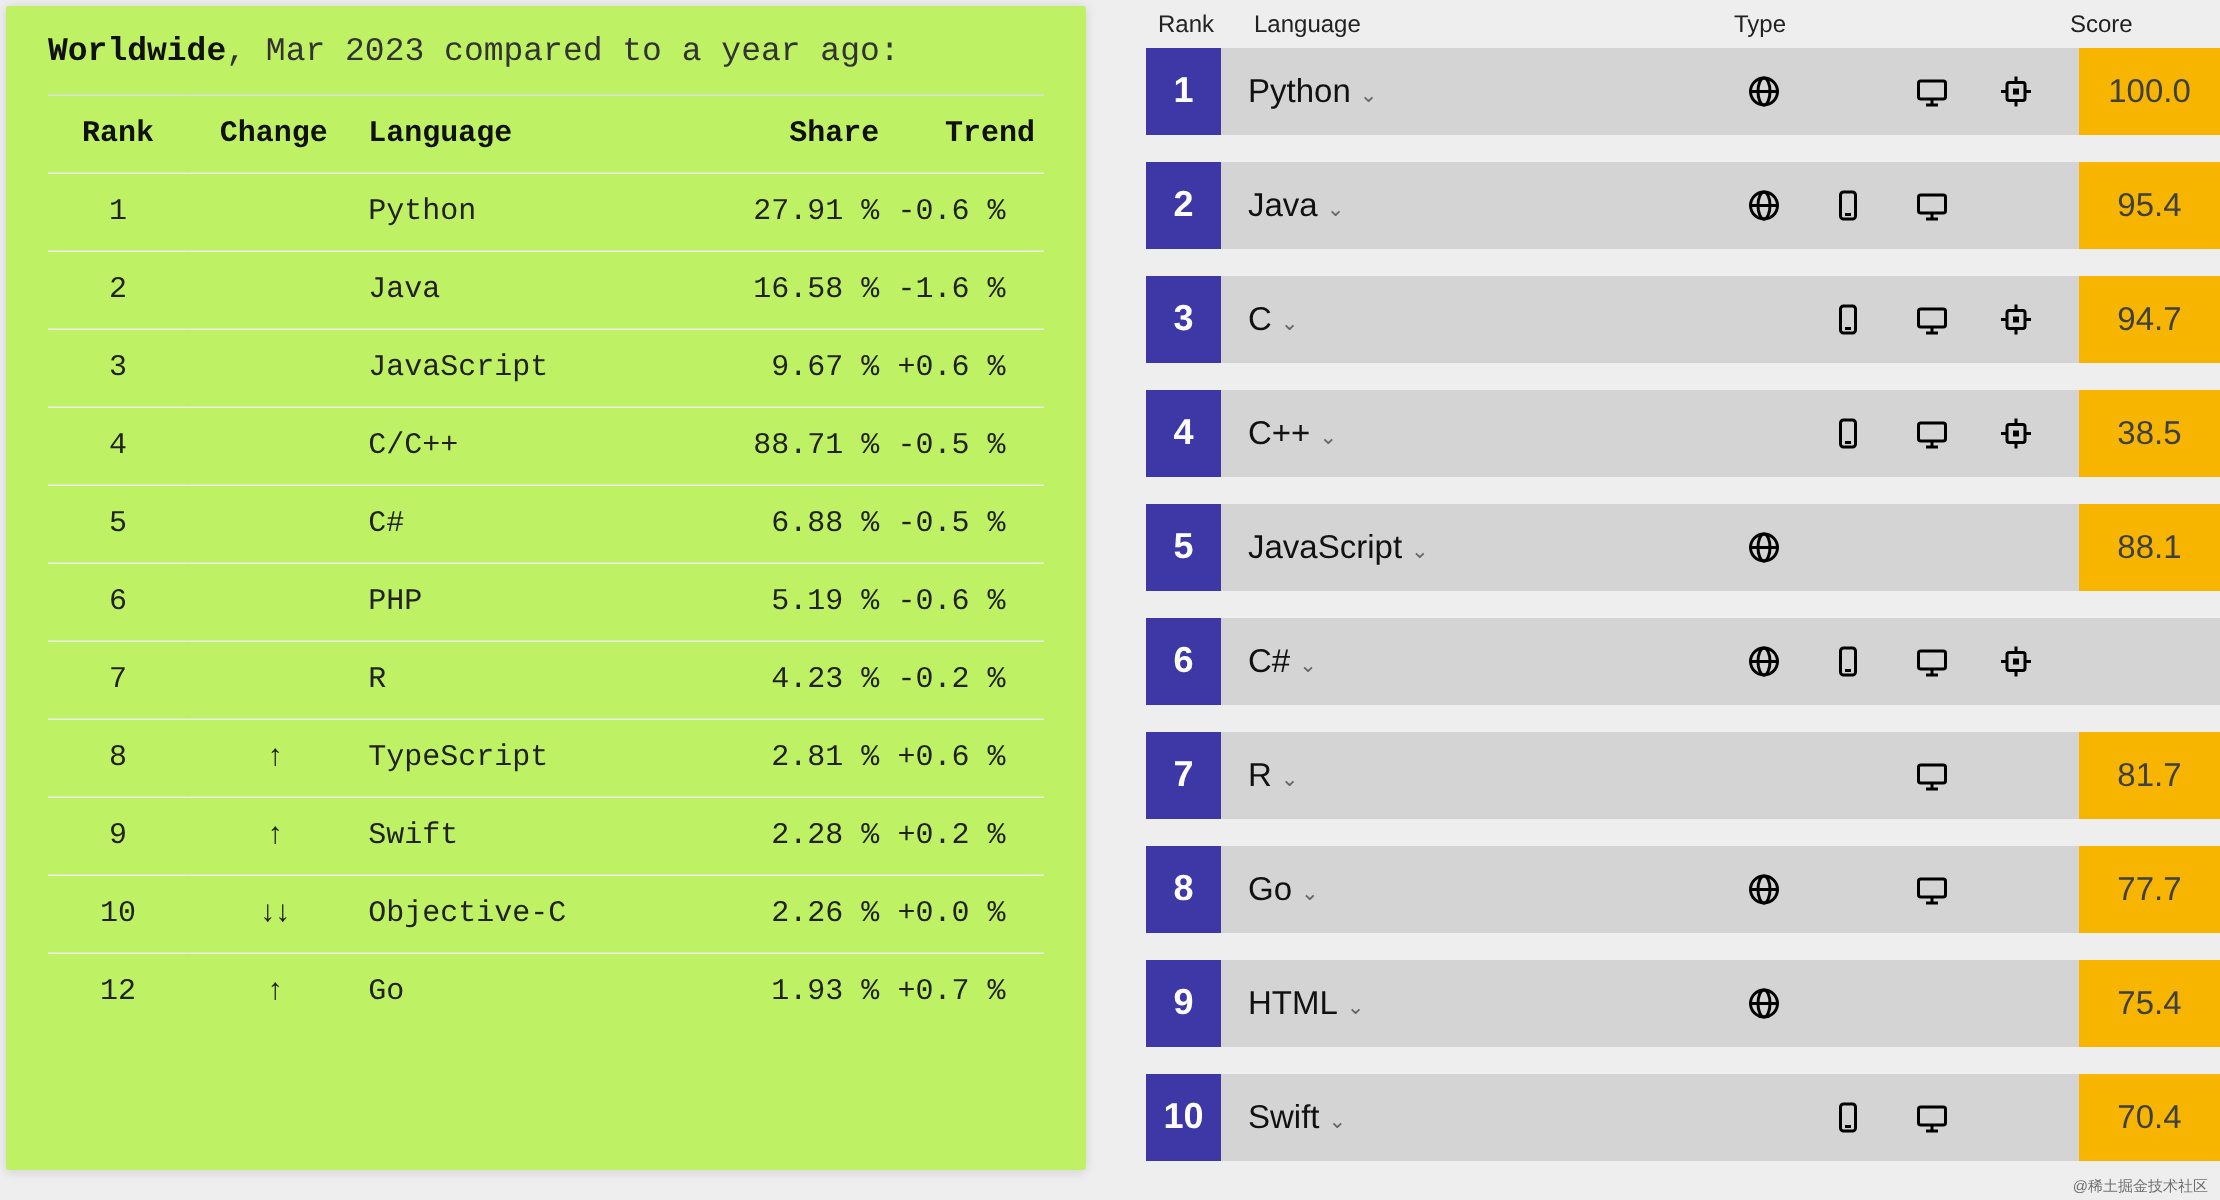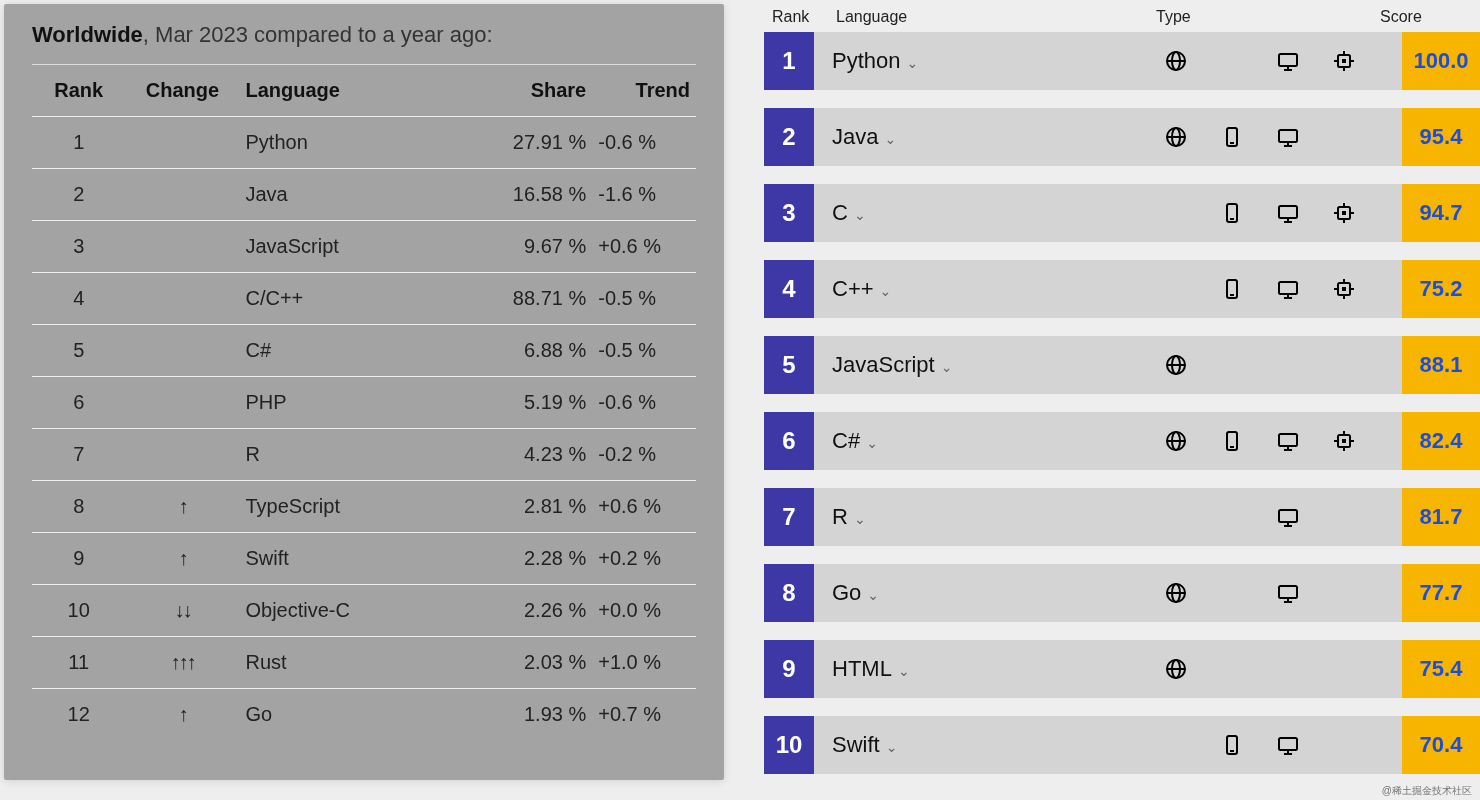--- a/index.html
+++ b/index.html
@@ -8,26 +8,27 @@
     padding: 0;
     background: #eeeeee;
     font-family: -apple-system, BlinkMacSystemFont, "Segoe UI", Helvetica, Arial, sans-serif;
     width: 1480px;
     height: 800px;
     display: flex;
     flex-direction: row;
   }
   .left-panel {
     width: 720px;
-    background: #a3a3a3;
+    background: #bef264;
     padding: 18px 28px 10px 28px;
     box-shadow: 0 1px 8px rgba(0,0,0,0.12);
     border-radius: 2px;
     margin: 4px 0 20px 4px;
     overflow: hidden;
+    font-family: Liberation Mono, monospace;
   }
   .left-title {
     font-size: 22px;
     color: #333;
     margin-bottom: 16px;
   }
   .left-title b { font-weight: 700; color: #111; }
   table.left-table {
     width: 100%;
     border-collapse: collapse;
@@ -127,25 +128,25 @@
     width: 224px;
   }
   .ico-slot {
     width: 56px;
     display: flex;
     align-items: center;
     justify-content: center;
   }
   .ico-slot svg { width: 24px; height: 24px; }
   .rr-score {
-    width: 78px;
+    width: 94px;
     background: #f7b500;
-    color: #1d4ed8;
+    color: #404040;
     font-size: 22px;
-    font-weight: 700;
+    font-weight: 400;
     display: flex;
     align-items: center;
     justify-content: center;
   }
   .watermark {
     position: absolute;
     right: 8px;
     bottom: 2px;
     font-size: 10px;
     color: rgba(0,0,0,0.55);
@@ -233,27 +234,20 @@
           <td class="trend">+0.2 %</td>
         </tr>
         <tr>
           <td class="rank">10</td>
           <td class="change arrow-down">↓↓</td>
           <td class="lang">Objective-C</td>
           <td class="share">2.26 %</td>
           <td class="trend">+0.0 %</td>
         </tr>
         <tr>
-          <td class="rank">11</td>
-          <td class="change arrow-up">↑↑↑</td>
-          <td class="lang">Rust</td>
-          <td class="share">2.03 %</td>
-          <td class="trend">+1.0 %</td>
-        </tr>
-        <tr>
           <td class="rank">12</td>
           <td class="change arrow-up">↑</td>
           <td class="lang">Go</td>
           <td class="share">1.93 %</td>
           <td class="trend">+0.7 %</td>
         </tr>
       </tbody>
   </table>
 </div>
 
@@ -370,21 +364,21 @@
                 <use href="#ico-desktop"></use>
               </svg>
             </div>
             <div class="ico-slot">
               <svg viewBox="0 0 24 24">
                 <use href="#ico-chip"></use>
               </svg>
             </div>
           </div>
         </div>
-        <div class="rr-score">75.2</div>
+        <div class="rr-score">38.5</div>
       </div>
       <div class="right-row">
         <div class="rr-rank">5</div>
         <div class="rr-body">
           <div class="rr-lang">
             <span>JavaScript</span>
             <span class="chev">⌄</span>
           </div>
           <div class="rr-icons">
             <div class="ico-slot">
@@ -422,21 +416,20 @@
                 <use href="#ico-desktop"></use>
               </svg>
             </div>
             <div class="ico-slot">
               <svg viewBox="0 0 24 24">
                 <use href="#ico-chip"></use>
               </svg>
             </div>
           </div>
         </div>
-        <div class="rr-score">82.4</div>
       </div>
       <div class="right-row">
         <div class="rr-rank">7</div>
         <div class="rr-body">
           <div class="rr-lang">
             <span>R</span>
             <span class="chev">⌄</span>
           </div>
           <div class="rr-icons">
             <div class="ico-slot"></div>

